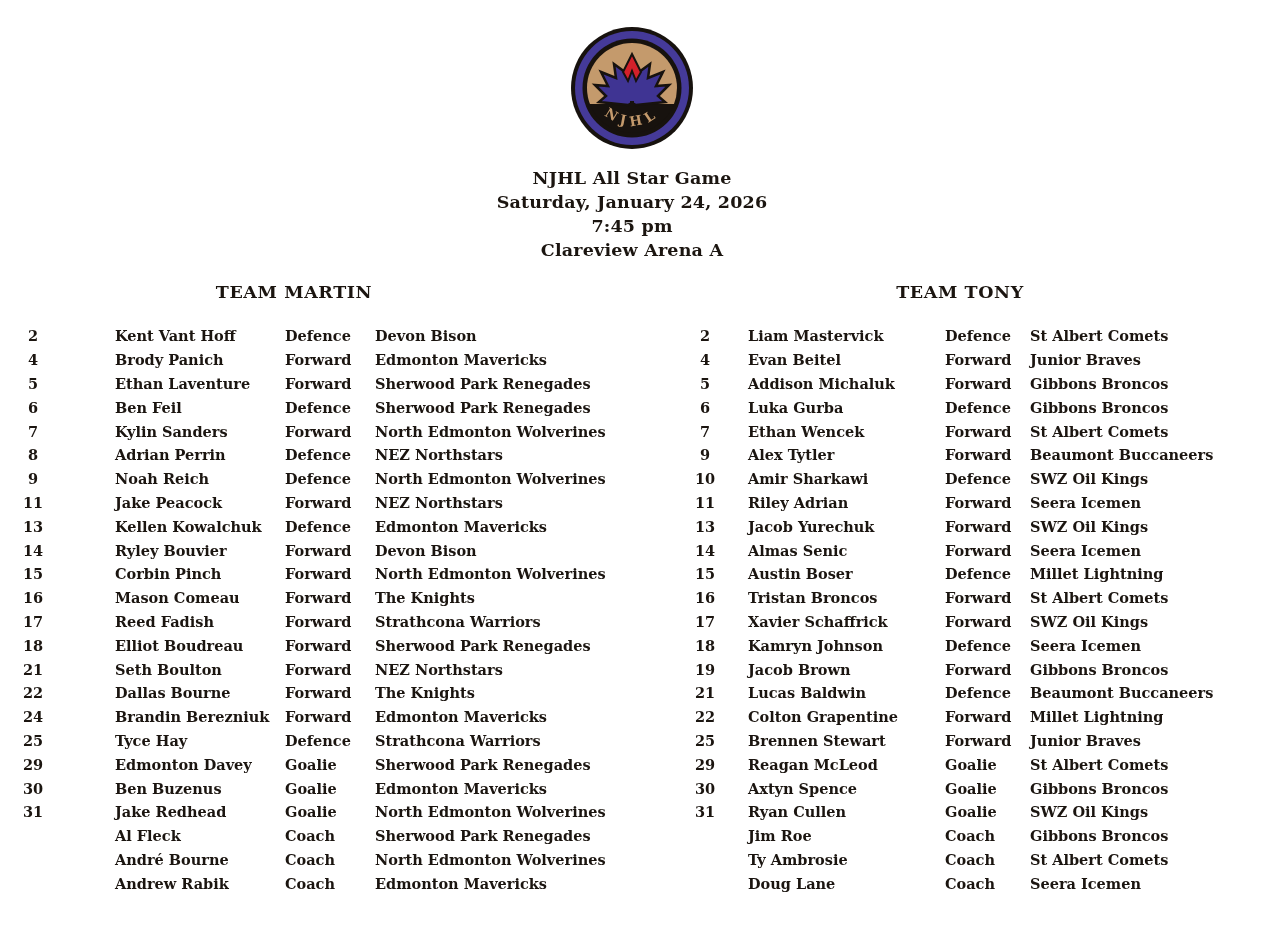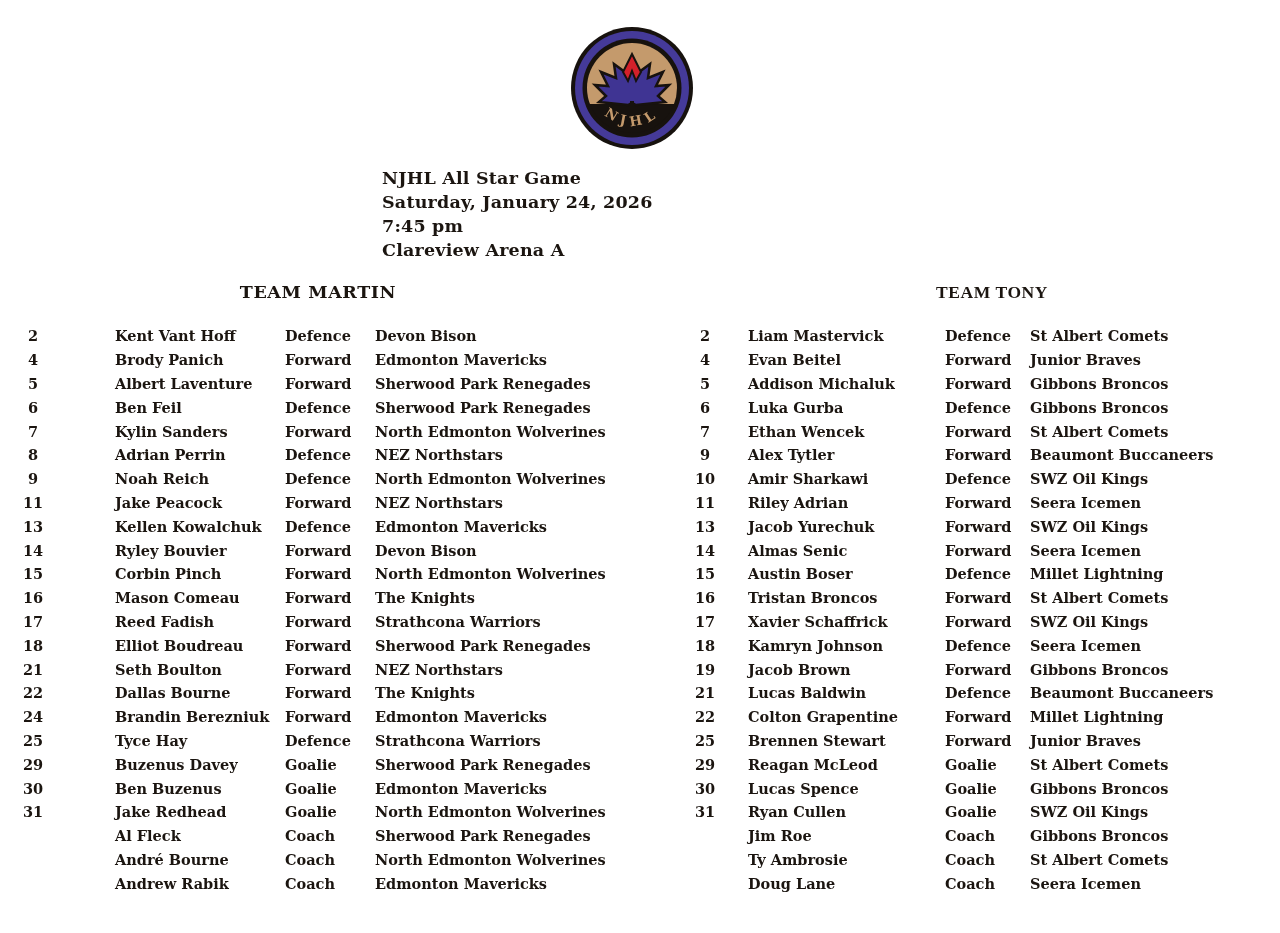--- a/index.html
+++ b/index.html
@@ -19,37 +19,37 @@
     left: 570px;
     top: 26px;
     width: 124px;
     height: 124px;
   }
   .title-block {
     position: absolute;
     left: 382px;
     top: 166px;
     width: 500px;
-    text-align: left;
+    text-align: center;
     font-size: 17.5px;
     line-height: 24px;
     letter-spacing: 0.2px;
   }
   .team-header {
     position: absolute;
     top: 281px;
     margin: 0;
     font-size: 17.5px;
     line-height: 22px;
     letter-spacing: 0.6px;
     text-align: center;
     font-weight: 700;
   }
-  .team-header.martin { left: 32px;  width: 572px; text-align: center; }
-  .team-header.tony   { left: 722px; width: 540px; font-family: Liberation Serif, serif; }
+  .team-header.martin { left: 8px;  width: 572px; text-align: center; }
+  .team-header.tony   { left: 690px; width: 540px; }
   .roster {
     position: absolute;
     top: 324px;
     font-size: 14.5px;
   }
   .roster.martin { left: 18px;  width: 622px; }
   .roster.tony   { left: 690px; width: 580px; }
   .row {
     display: grid;
     height: 23.8px;
@@ -109,21 +109,21 @@
       <span class="cell">Devon Bison</span>
     </div>
       <div class="row" style="">
       <span class="cell num">4</span>
       <span class="cell">Brody Panich</span>
       <span class="cell">Forward</span>
       <span class="cell">Edmonton Mavericks</span>
     </div>
       <div class="row" style="">
       <span class="cell num">5</span>
-      <span class="cell">Albert Laventure</span>
+      <span class="cell">Ethan Laventure</span>
       <span class="cell">Forward</span>
       <span class="cell">Sherwood Park Renegades</span>
     </div>
       <div class="row" style="">
       <span class="cell num">6</span>
       <span class="cell">Ben Feil</span>
       <span class="cell">Defence</span>
       <span class="cell">Sherwood Park Renegades</span>
     </div>
       <div class="row" style="">
@@ -205,21 +205,21 @@
       <span class="cell">Edmonton Mavericks</span>
     </div>
       <div class="row" style="">
       <span class="cell num">25</span>
       <span class="cell">Tyce Hay</span>
       <span class="cell">Defence</span>
       <span class="cell">Strathcona Warriors</span>
     </div>
       <div class="row" style="">
       <span class="cell num">29</span>
-      <span class="cell">Buzenus Davey</span>
+      <span class="cell">Edmonton Davey</span>
       <span class="cell">Goalie</span>
       <span class="cell">Sherwood Park Renegades</span>
     </div>
       <div class="row" style="">
       <span class="cell num">30</span>
       <span class="cell">Ben Buzenus</span>
       <span class="cell">Goalie</span>
       <span class="cell">Edmonton Mavericks</span>
     </div>
       <div class="row" style="">
@@ -359,21 +359,21 @@
       <span class="cell">Junior Braves</span>
     </div>
       <div class="row" style="">
       <span class="cell num">29</span>
       <span class="cell">Reagan McLeod</span>
       <span class="cell">Goalie</span>
       <span class="cell">St Albert Comets</span>
     </div>
       <div class="row" style="">
       <span class="cell num">30</span>
-      <span class="cell">Lucas Spence</span>
+      <span class="cell">Axtyn Spence</span>
       <span class="cell">Goalie</span>
       <span class="cell">Gibbons Broncos</span>
     </div>
       <div class="row" style="">
       <span class="cell num">31</span>
       <span class="cell">Ryan Cullen</span>
       <span class="cell">Goalie</span>
       <span class="cell">SWZ Oil Kings</span>
     </div>
       <div class="row" style="">

